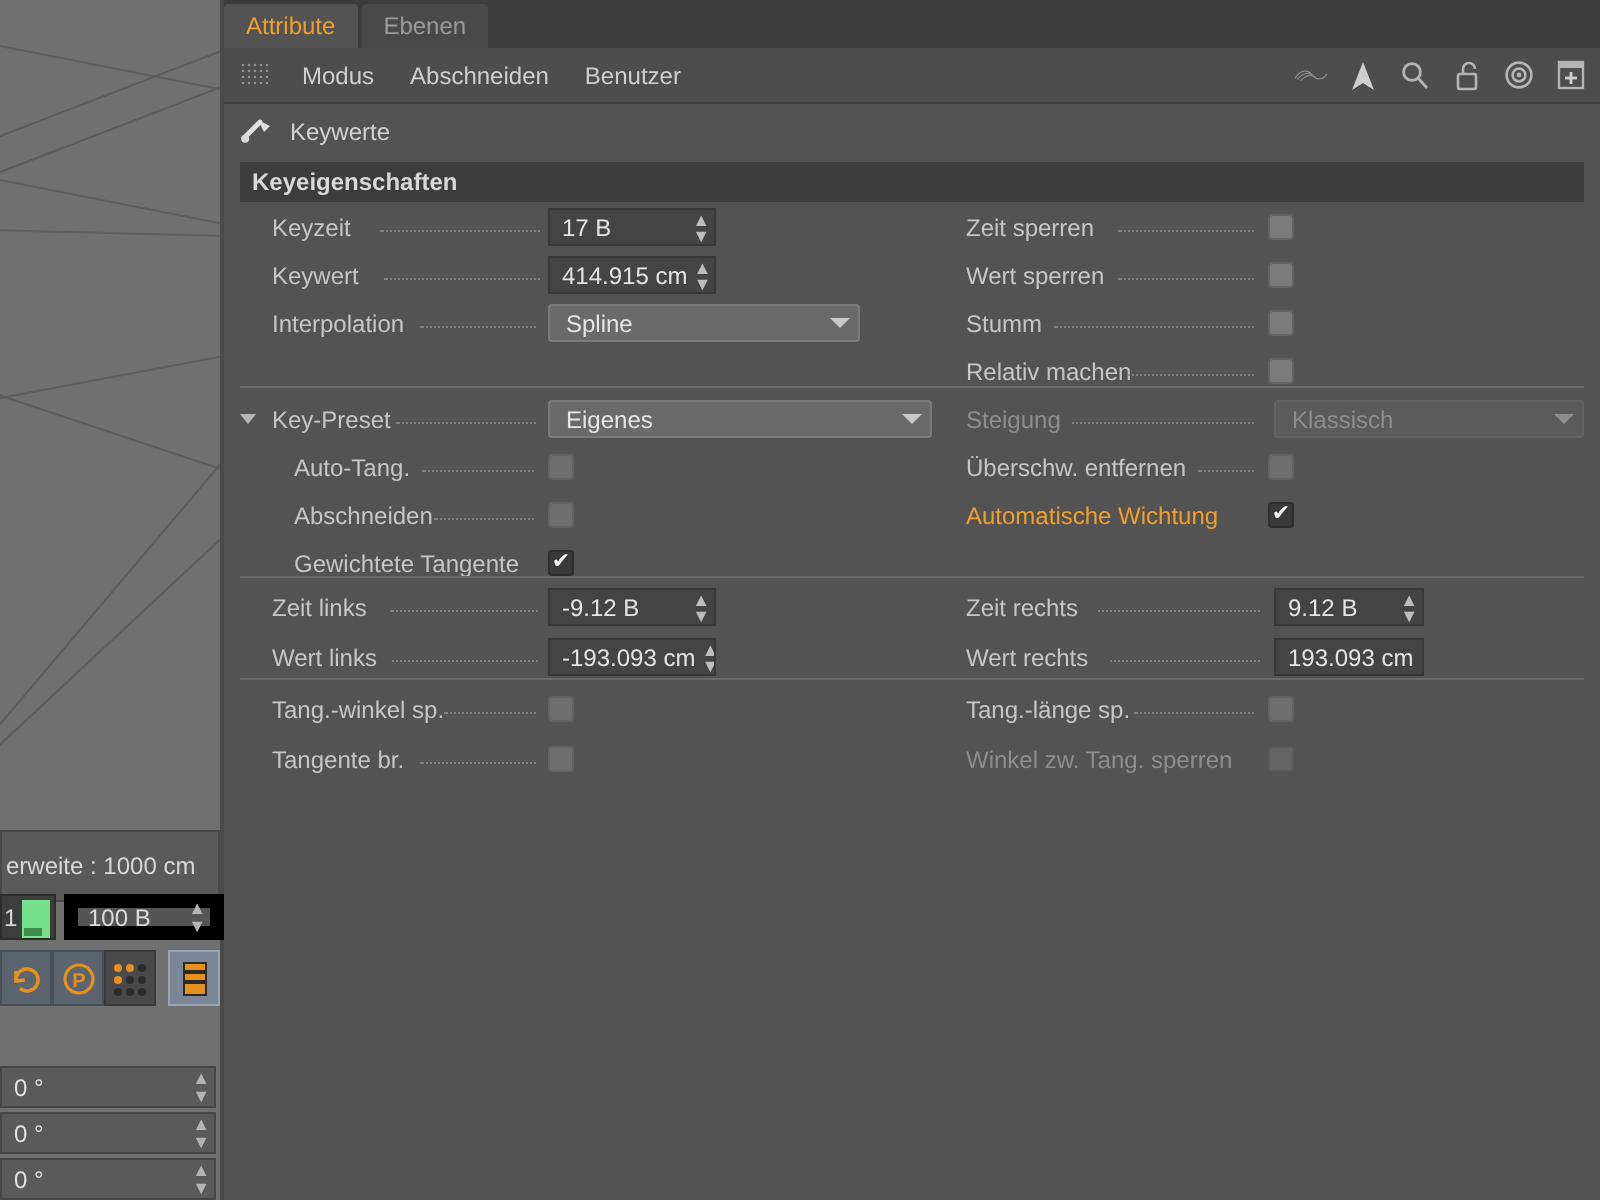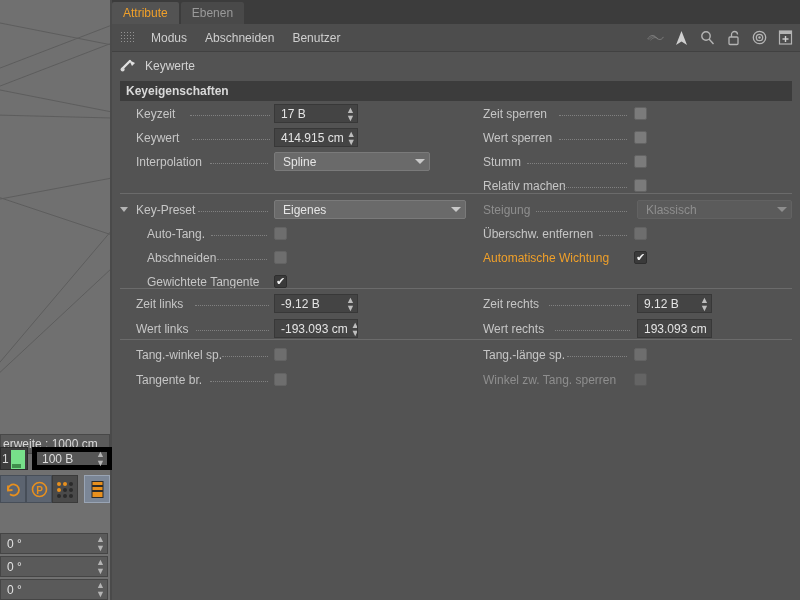--- a/index.html
+++ b/index.html
@@ -19,21 +19,21 @@
   .viewport {
     position: absolute; left: 0; top: 0; width: 112px; height: 600px;
     background: #707070; overflow: hidden;
   }
   .vp-svg { position: absolute; left:0; top:0; }
 
   
   .hud { position: absolute; left: 0; width: 110px; }
 
   .hud-readout {
-    left: 0; top: 434px; width: 110px; height: 20px;
+    left: 0; top: 415px; width: 110px; height: 36px;
     background: #5a5a5a; border: 1px solid #484848;
     display: flex; align-items: center; padding-left: 2px;
     color: #d8d8d8; font-size: 12px; white-space: nowrap;
   }
 
   .hud-row2 {
     position: absolute; left: 0; top: 446px; width: 112px; height: 25px;
     display: flex; align-items: center; gap: 4px;
   }
   .green-field {
@@ -44,21 +44,21 @@
   }
   .green-field .swatch {
     position: absolute; right: 2px; top: 2px; width: 14px; height: 19px;
     background: #77e08a;
   }
   .green-field .swatch::after{
     content:""; position:absolute; left:1px; bottom:1px; width:9px; height:4px;
     background:#3f8f4c;
   }
   .numfield {
-    flex: 1; height: 23px; background: #555555; border: 5px solid #000000;
+    flex: 1; height: 23px; background: #555555; border: 7px solid #000000;
     display: flex; align-items: center; padding: 0 2px 0 5px;
     color: #dcdcdc; font-size: 12px;
   }
   .numfield .spin { margin-left: auto; font-size: 9px; color:#b4b4b4; line-height: 9px; text-align:center;}
 
   .hud-icons {
     position: absolute; left: 0; top: 474px; width: 112px; height: 30px;
     display: flex; align-items: center;
   }
   .icn {

